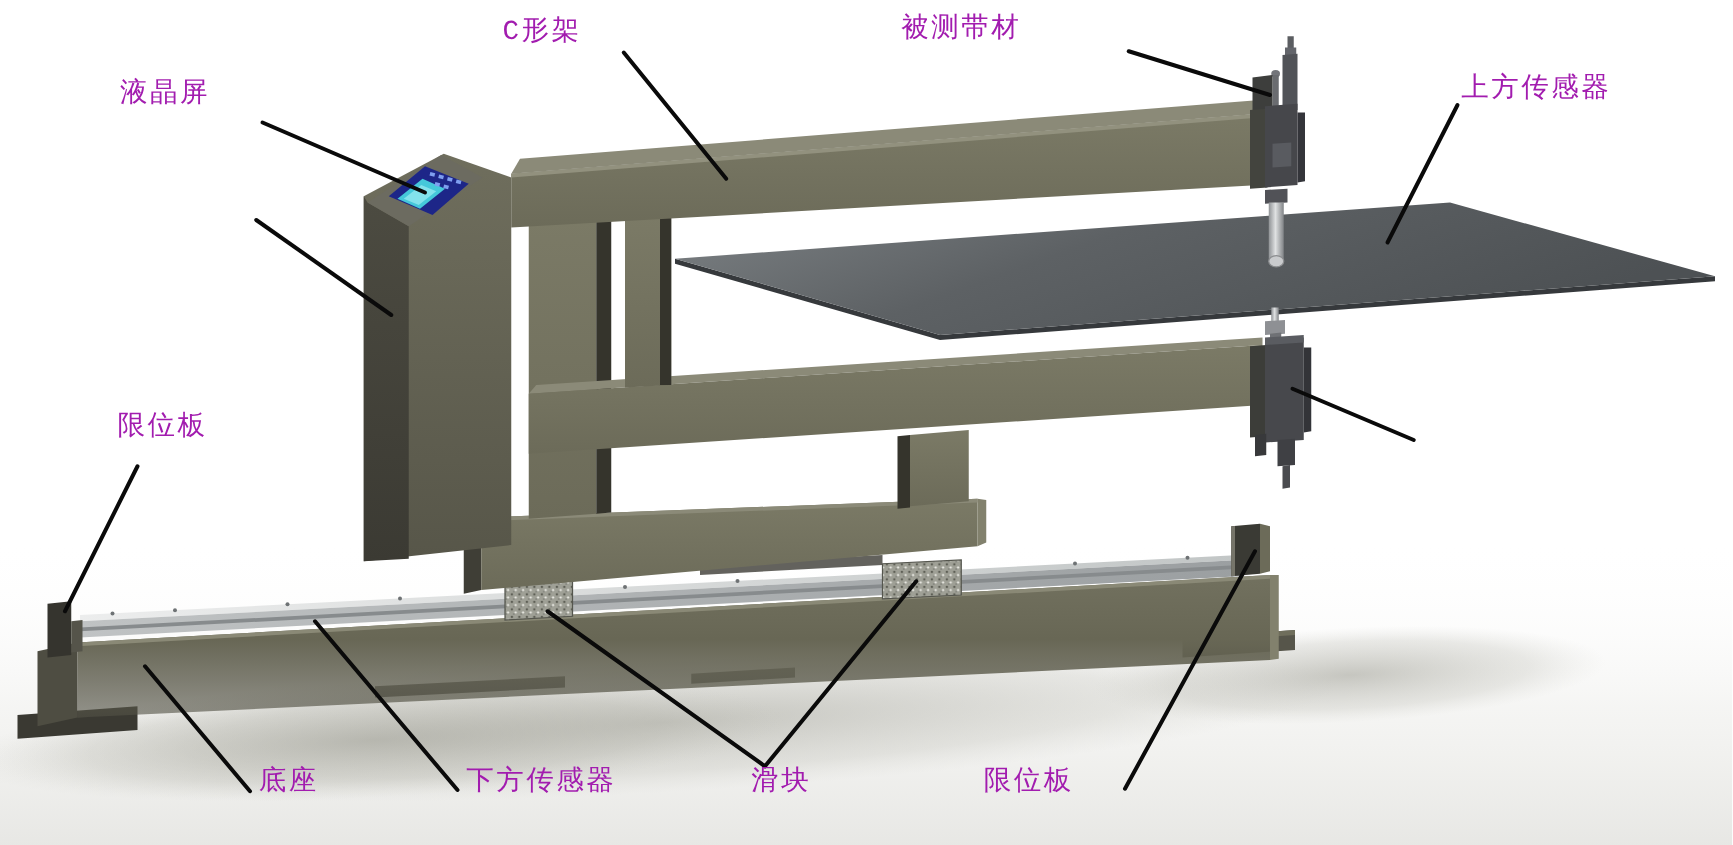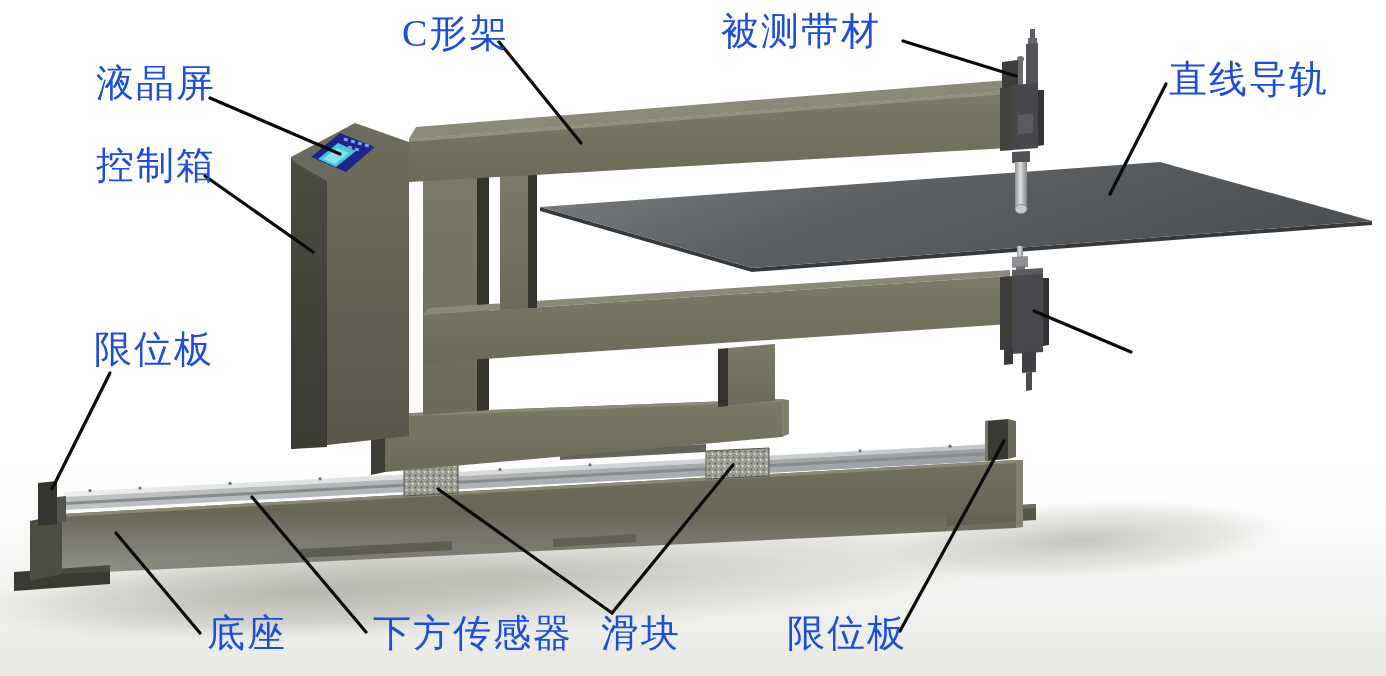--- a/index.html
+++ b/index.html
@@ -6,26 +6,27 @@
   .stage{
     position:relative;
     width:1386px;height:676px;
     background:#ffffff;
     overflow:hidden;
     font-family:"Liberation Serif","DejaVu Serif",serif;
   }
   .stage svg{position:absolute;left:0;top:0;}
   .lbl{
     position:absolute;
-    font-size:38px;
+    font-size:22px;
     line-height:1.05;
     letter-spacing:2px;
-    color:#1d4ed8;
+    color:#a21caf;
     white-space:nowrap;
     user-select:none;
+    font-family:Liberation Mono, monospace;
   }
 </style>
 </head>
 <body>
 
 <div class="stage">
 
 <svg width="1386" height="676" viewBox="0 0 1386 676" xmlns="http://www.w3.org/2000/svg">
   <defs>
     <linearGradient id="floorGrad" x1="0" y1="0" x2="0" y2="1">
@@ -215,22 +216,21 @@
     <line x1="1131" y1="352" x2="1034" y2="311"></line>
     <line x1="200" y1="633" x2="116" y2="533"></line>
     <line x1="366" y1="632" x2="252" y2="497"></line>
     <line x1="612" y1="613" x2="438" y2="489"></line>
     <line x1="612" y1="613" x2="733" y2="465"></line>
     <line x1="900" y1="631" x2="1004" y2="441"></line>
   </g>
 </svg>
 
 <div class="lbl" style="left:96px;top:64px">液晶屏</div>
-<div class="lbl" style="left:96px;top:146px">控制箱</div>
 <div class="lbl" style="left:94px;top:330px">限位板</div>
 <div class="lbl" style="left:402px;top:14px">C形架</div>
 <div class="lbl" style="left:721px;top:12px">被测带材</div>
-<div class="lbl" style="left:1169px;top:60px">直线导轨</div>
+<div class="lbl" style="left:1169px;top:60px">上方传感器</div>
 <div class="lbl" style="left:207px;top:614px">底座</div>
 <div class="lbl" style="left:373px;top:614px">下方传感器</div>
 <div class="lbl" style="left:601px;top:614px">滑块</div>
 <div class="lbl" style="left:787px;top:614px">限位板</div>
 
 </div>
 </body></html>

